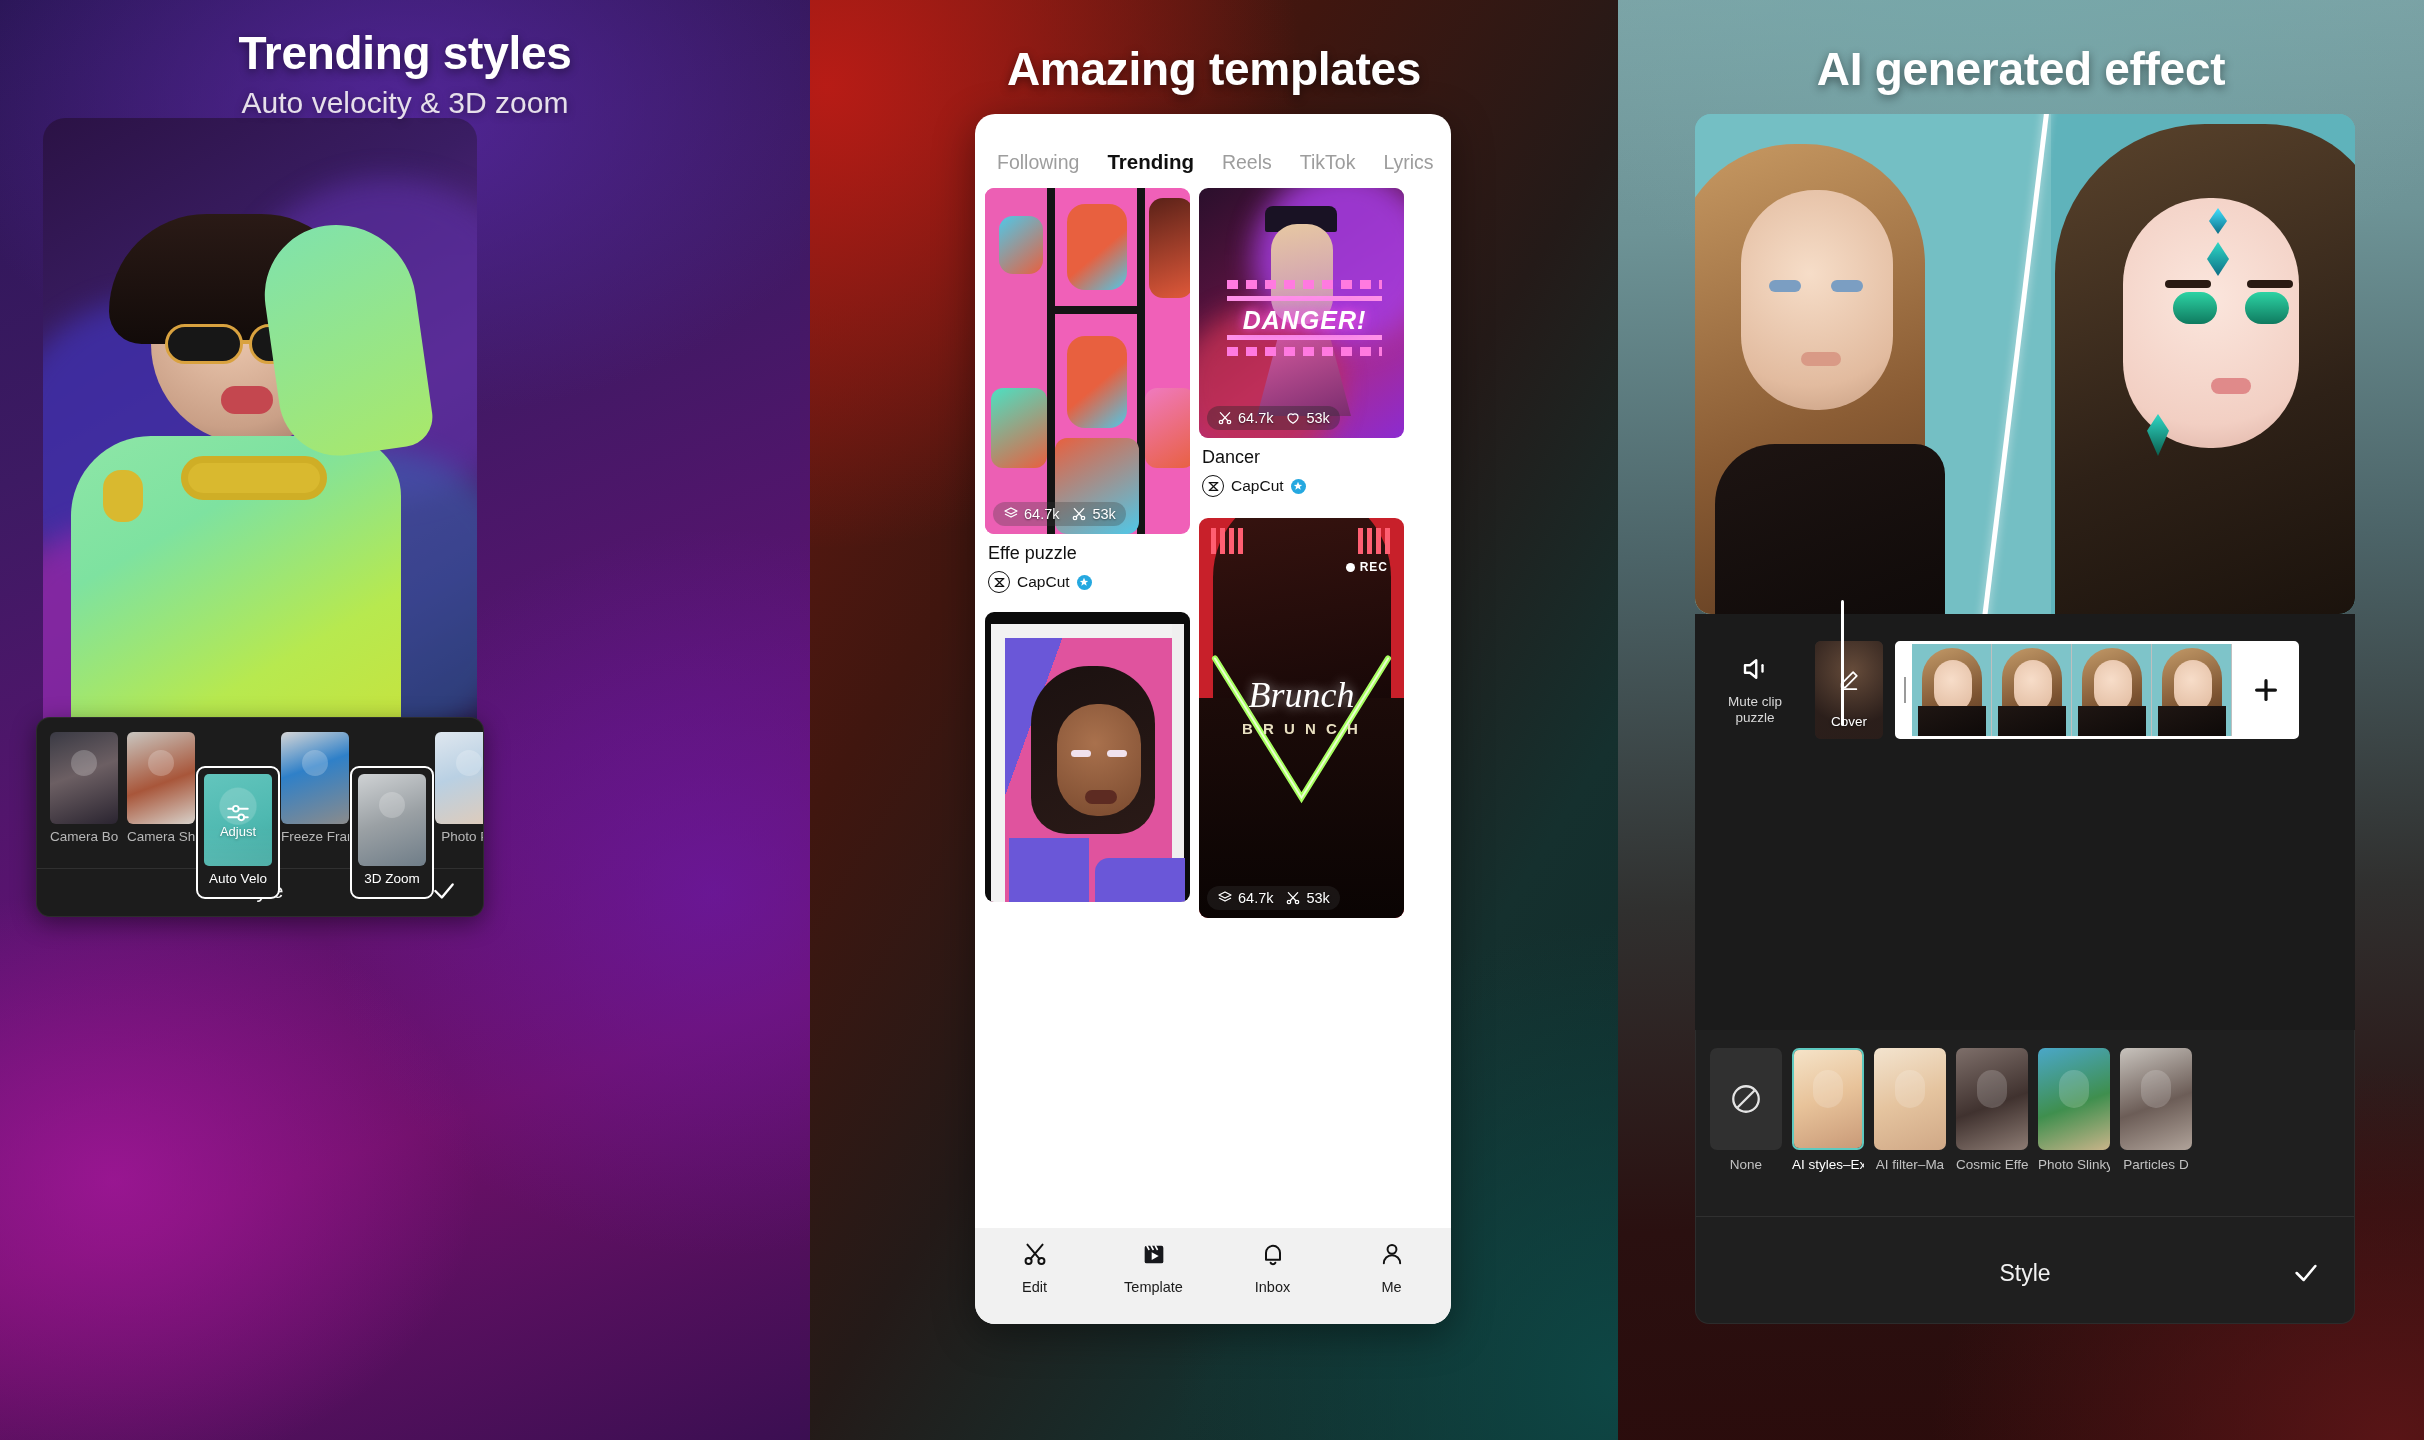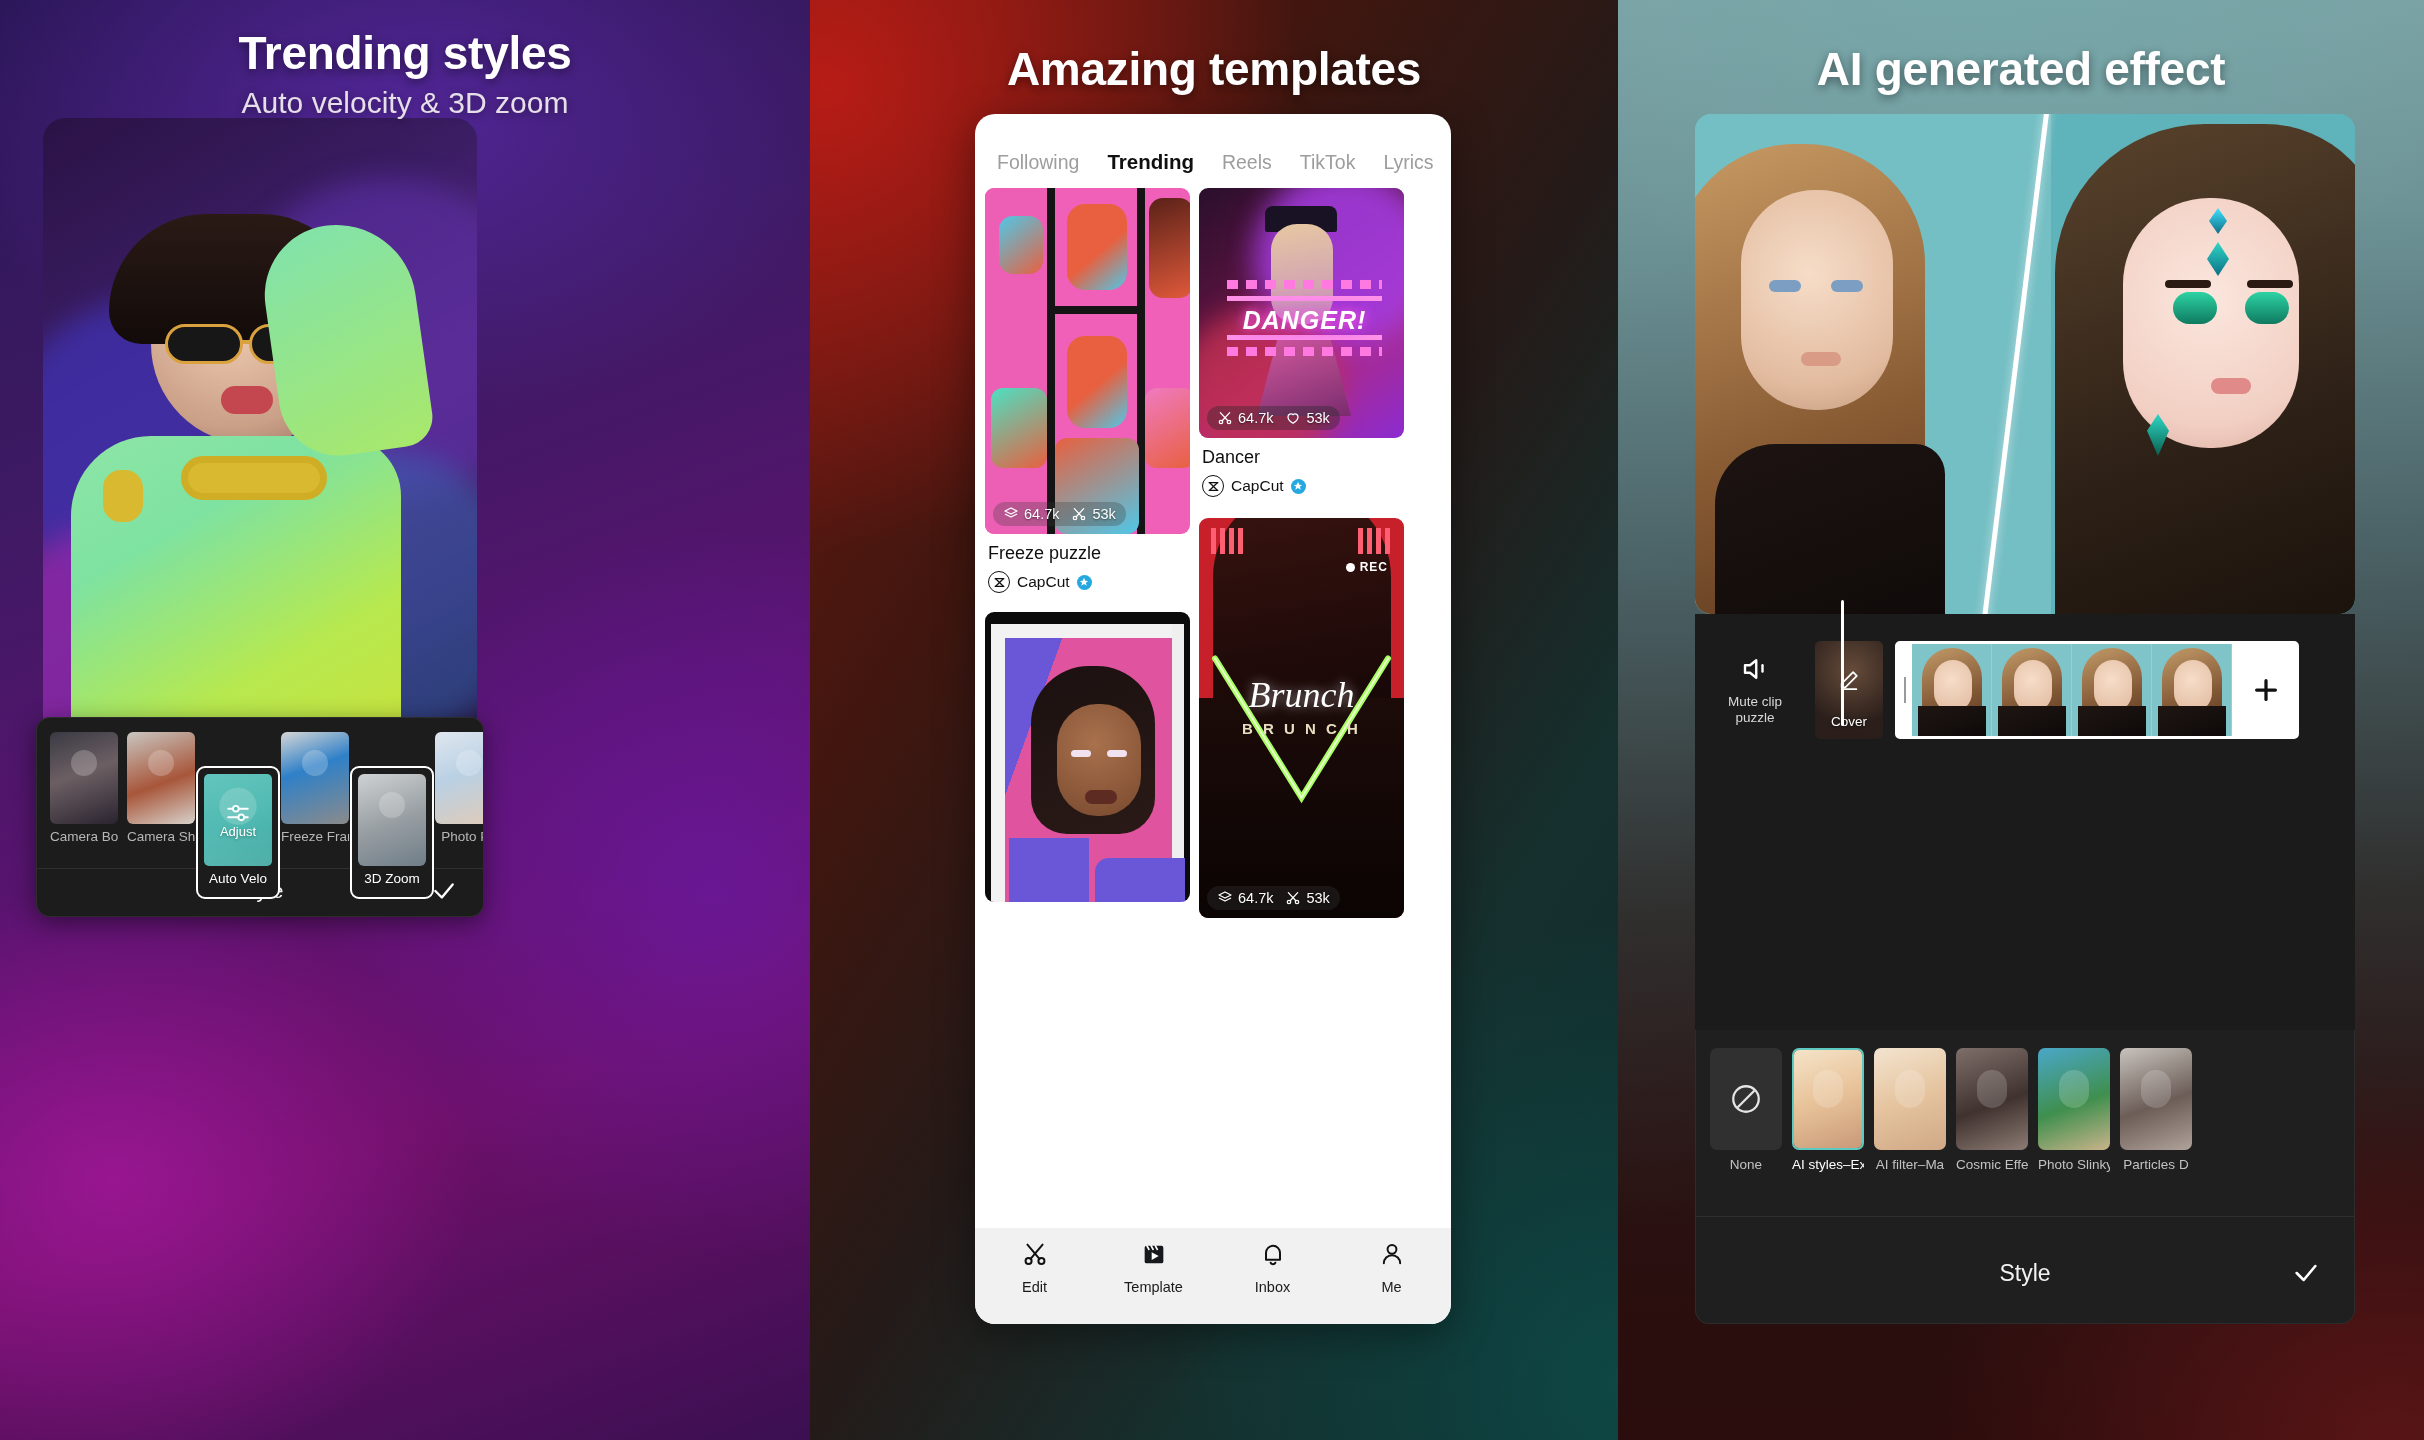--- a/index.html
+++ b/index.html
@@ -326,21 +326,21 @@
                   <svg width="16" height="16" viewBox="0 0 24 24" fill="none" stroke="#fff" stroke-width="1.9" stroke-linecap="round">
                       <circle cx="6" cy="18" r="2.6"></circle>
                       <circle cx="18" cy="18" r="2.6"></circle>
                     <line x1="7.8" y1="16.2" x2="19" y2="4"></line>
                       <line x1="16.2" y1="16.2" x2="5" y2="4"></line>
                     </svg>
                   <b style="font-weight:400">53k</b>
                 </span>
               </div>
             </div>
-            <div class="card-title">Freeze puzzle</div>
+            <div class="card-title">Effe puzzle</div>
             <div class="card-author">
               <span class="cc-logo">
                 <svg width="13" height="13" viewBox="0 0 24 24" fill="none" stroke="#111" stroke-width="2.4" stroke-linecap="round">
                     <path d="M4 5h16"></path>
                     <path d="M4 19h16"></path>
                     <path d="M19 5 5 19"></path>
                     <path d="M5 5l14 14"></path>
                   </svg>
               </span>
               <span class="cc-name">CapCut</span>

